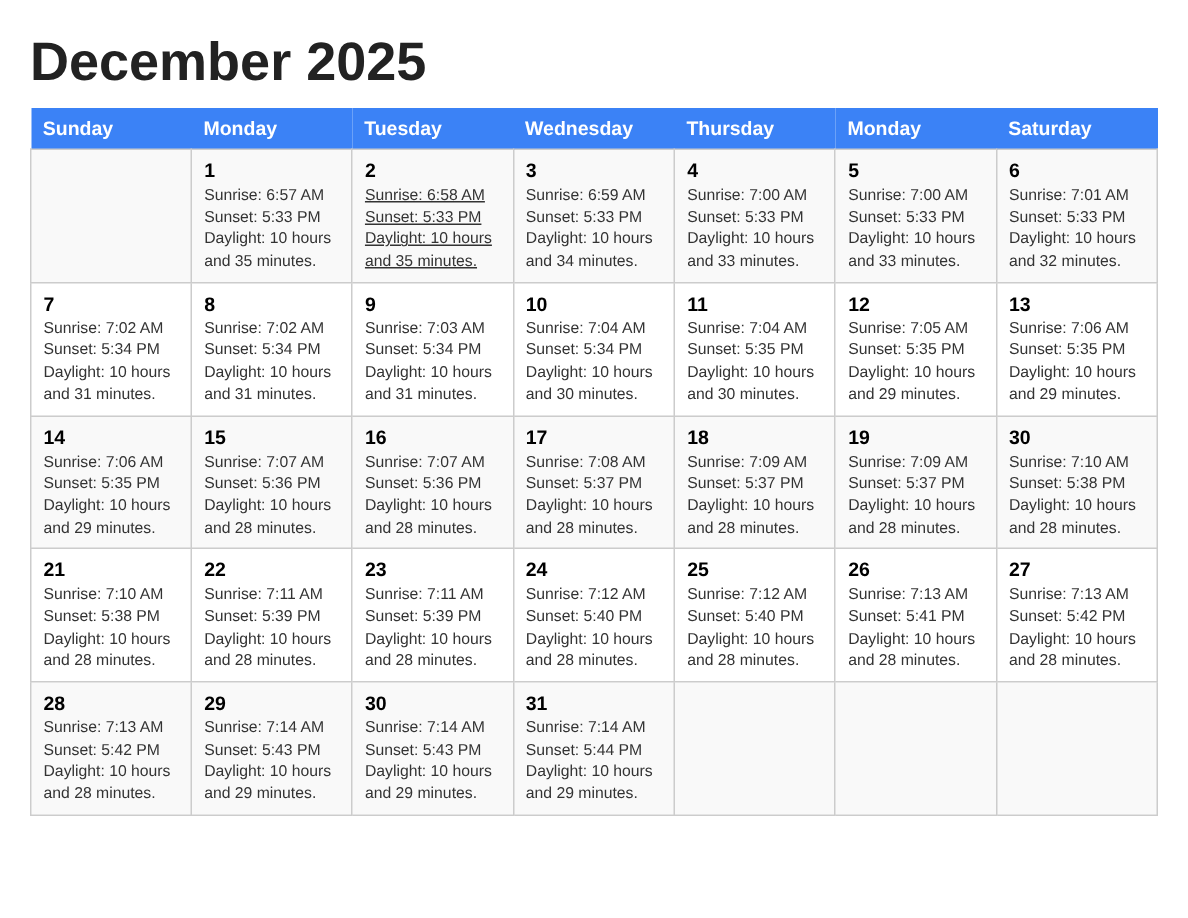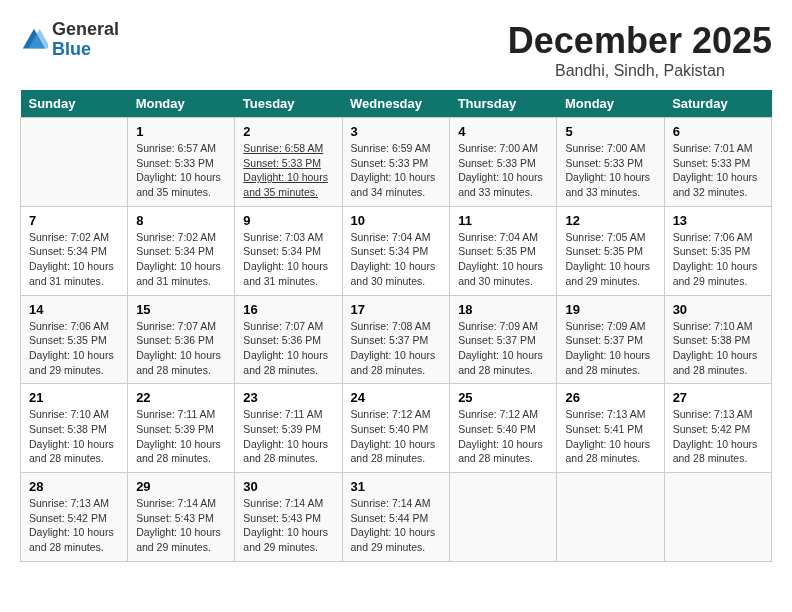--- a/index.html
+++ b/index.html
@@ -46,21 +46,21 @@
       font-size: 16px;
       font-weight: normal;
       color: #444;
     }
     table {
       width: 100%;
       border-collapse: collapse;
       font-size: 11px;
     }
     thead tr th {
-      background-color: #0f766e;
+      background-color: #3b82f6;
       color: #fff;
       padding: 6px 8px;
       text-align: left;
       font-size: 13px;
       font-weight: bold;
     }
     tbody tr td {
       border: 1px solid #ccc;
       padding: 6px 8px;
       vertical-align: top;
@@ -82,33 +82,22 @@
     .day-info {
       font-size: 10.5px;
       color: #333;
       line-height: 1.4;
     }
   </style>
 </head>
 <body>
 
 <div class="header">
-  <div class="logo">
-    <svg class="logo-icon" viewBox="0 0 40 40">
-      <polygon points="20,4 36,32 4,32" fill="#1a6faf"></polygon>
-      <polygon points="28,4 44,32 12,32" fill="#4da6e8" opacity="0.6"></polygon>
-    </svg>
-    <div class="logo-text">
-      <span class="logo-general">General</span>
-      <span class="logo-blue">Blue</span>
-    </div>
-  </div>
   <div class="title-block">
     <h1>December 2025</h1>
-    <h2>Bandhi, Sindh, Pakistan</h2>
   </div>
 </div>
 
 <table>
   <thead>
     <tr>
     <th>Sunday</th>
         <th>Monday</th>
         <th>Tuesday</th>
         <th>Wednesday</th>

